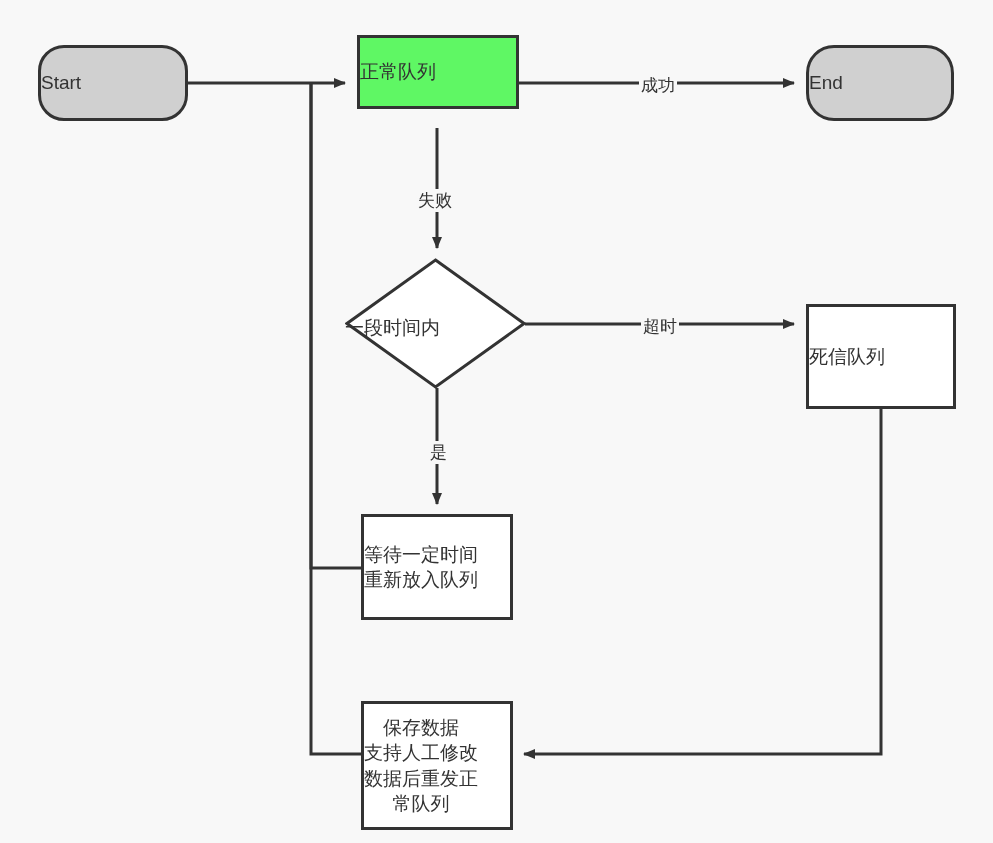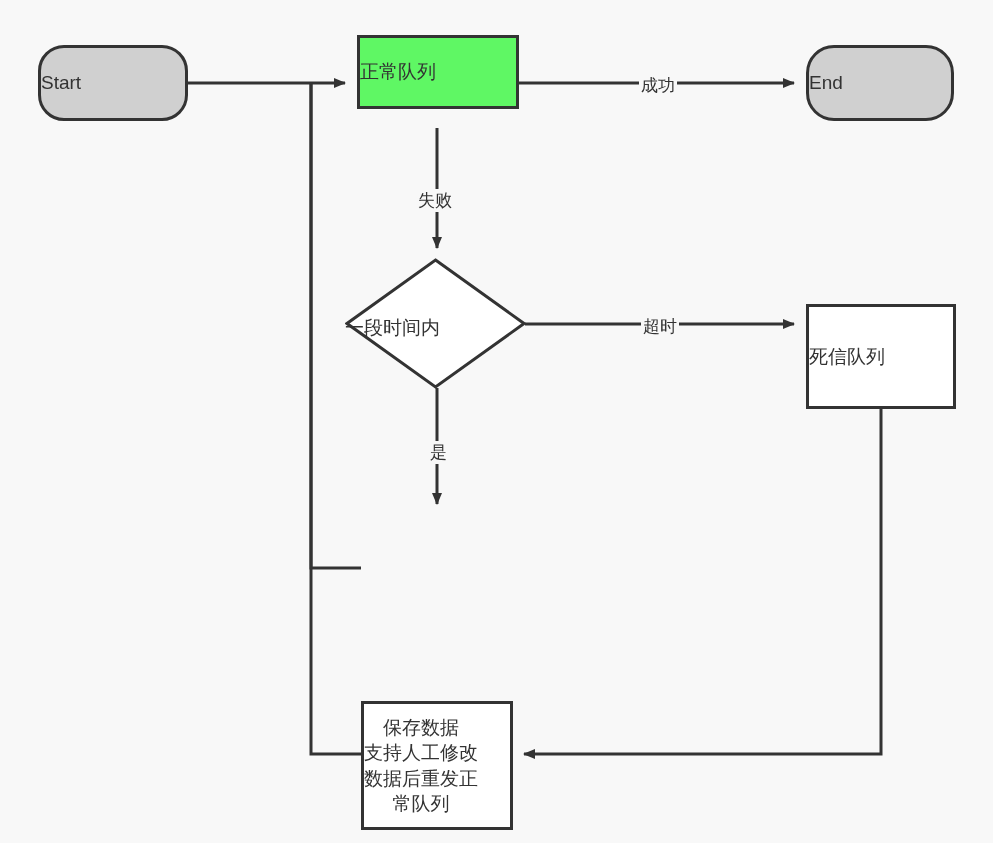--- a/index.html
+++ b/index.html
@@ -122,20 +122,24 @@
     <svg class="diamond-shape" viewBox="0 0 181 131" preserveAspectRatio="none">
       <polygon points="90.5,2 179,65.5 90.5,129 2,65.5" fill="#ffffff" stroke="#333333" stroke-width="3"></polygon>
     </svg>
     <span class="node-text diamond-label">一段时间内</span>
   </div>
 
   <div class="node node-process" style="left:806px; top:272px; width:150px; height:105px;margin-top:32px;">
     <span class="node-text">死信队列</span>
   </div>
 
+  <div class="node node-process" style="left:361px; top:514px; width:152px; height:106px;">
+    <span class="node-text">等待一定时间
+重新放入队列</span>
+  </div>
 
   <div class="node node-process" style="left:361px; top:701px; width:152px; height:129px;">
     <span class="node-text">保存数据
 支持人工修改
 数据后重发正
 常队列</span>
   </div>
 
   <span class="edge-label" style="left:639px; top:74px;">成功</span>
 

